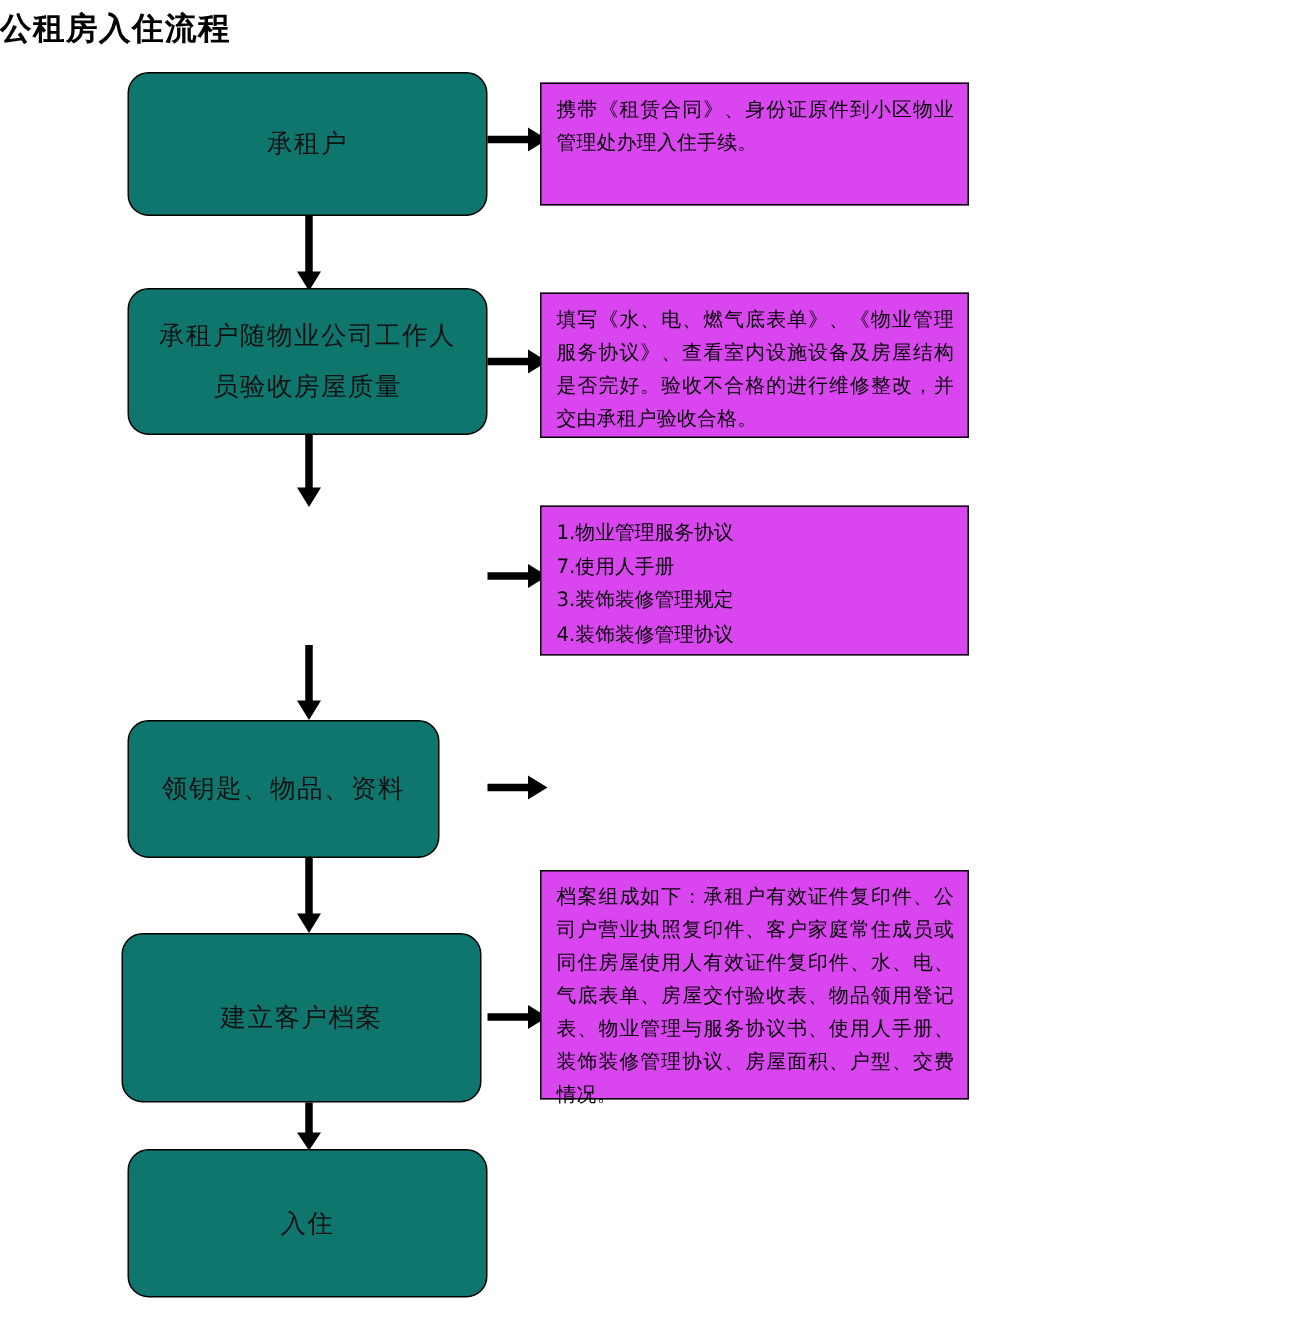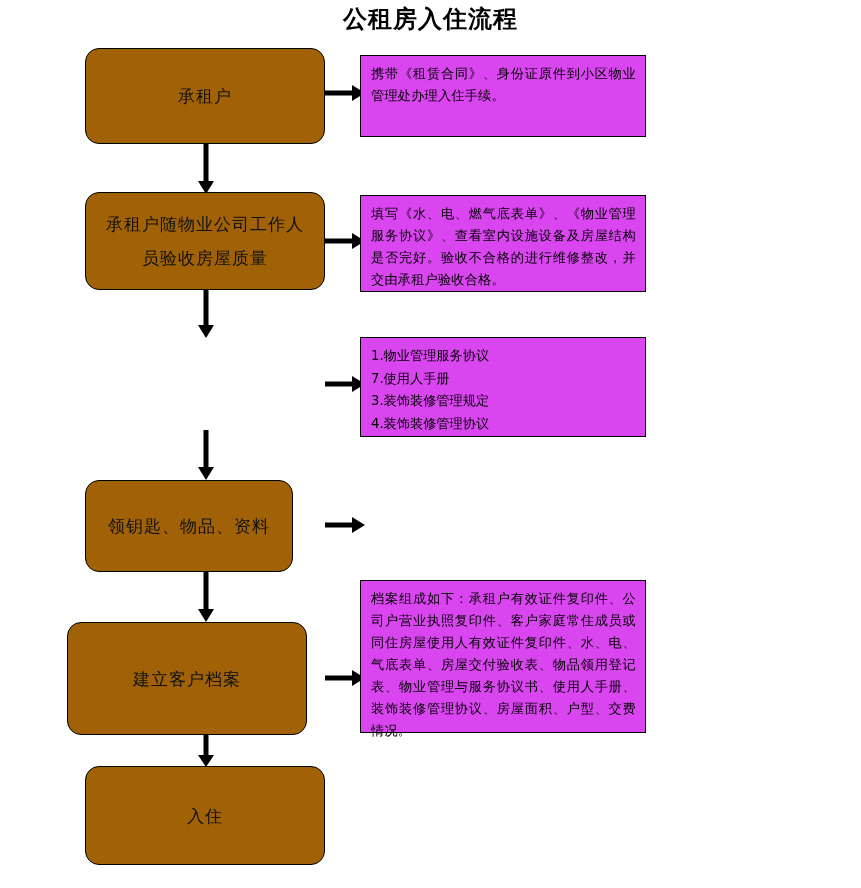--- a/index.html
+++ b/index.html
@@ -17,34 +17,33 @@
     height: 888px;
     background: #ffffff;
     overflow: hidden;
   }
   
   .chart-title {
     position: absolute;
     left: 0;
     top: 4px;
     width: 861px;
-    text-align: center;
-    font-size: 24px;
+    font-size: 21px;
     font-weight: bold;
     letter-spacing: 1px;
     line-height: 30px;
     color: #000;
   }
   
   .node {
     position: absolute;
     box-sizing: border-box;
     border: 1.4px solid #000;
     border-radius: 14px;
-    background: #a16207;
+    background: #0f766e;
     display: flex;
     align-items: center;
     justify-content: center;
     text-align: center;
   }
   .node-label {
     font-size: 17px;
     line-height: 34px;
     letter-spacing: 1px;
     color: #111;
@@ -172,21 +171,21 @@
   </div>
 
 
   <div class="conn" style="left:193px; top:572px; width:26px; height:50px;">
     <svg width="26" height="50" viewBox="0 0 26 50">
       <line x1="13" y1="0" x2="13" y2="38" stroke="#000" stroke-width="5"></line>
       <polygon points="5,37 13,50 21,37" fill="#000"></polygon>
     </svg>
   </div>
 
-  <div class="node" style="left:67px; top:622px; width:240px; height:113px;">
+  <div class="node" style="left:81px; top:622px; width:240px; height:113px;">
     <div class="node-label">建立客户档案</div>
   </div>
 
   <div class="conn" style="left:325px; top:665px; width:40px; height:26px;">
     <svg width="40" height="26" viewBox="0 0 40 26">
       <line x1="0" y1="13" x2="28" y2="13" stroke="#000" stroke-width="5"></line>
       <polygon points="27,5 40,13 27,21" fill="#000"></polygon>
     </svg>
   </div>
 

